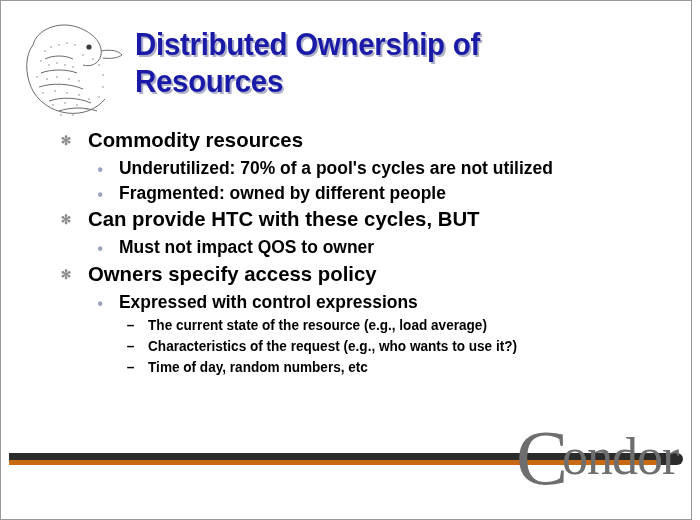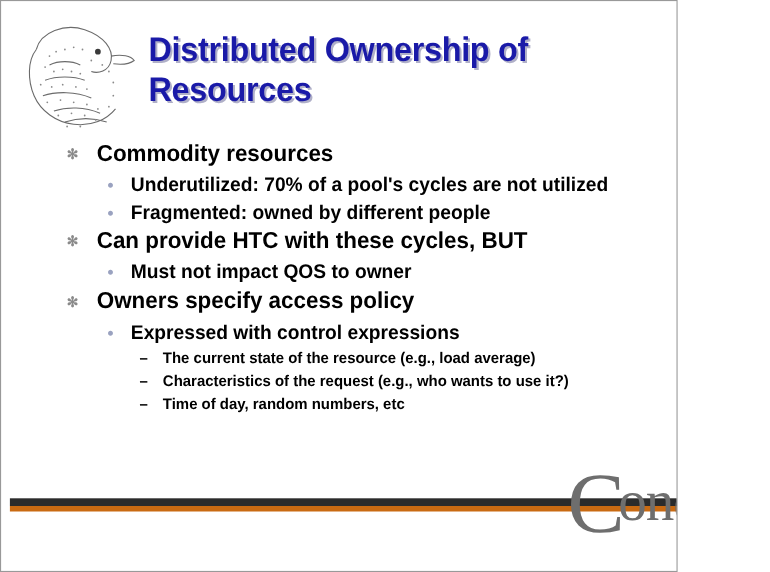--- a/index.html
+++ b/index.html
@@ -8,21 +8,21 @@
   }
   body {
     width: 700px;
     height: 520px;
     background: #ffffff;
     font-family: "Liberation Sans", sans-serif;
     overflow: hidden;
   }
   .slide {
     position: relative;
-    width: 616px;
+    width: 692px;
     height: 520px;
     border: 1px solid #999999;
     box-sizing: border-box;
     background: #ffffff;
     overflow: hidden;
   }
 
   
   .title {
     position: absolute;

